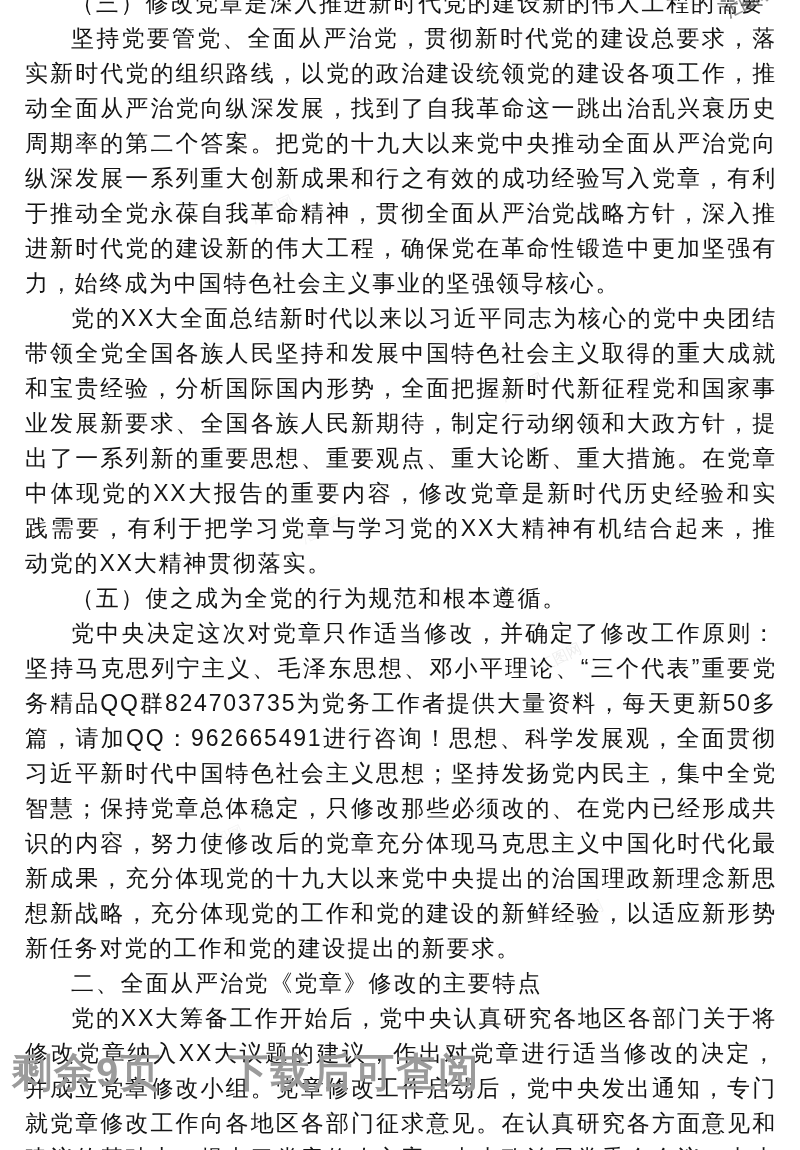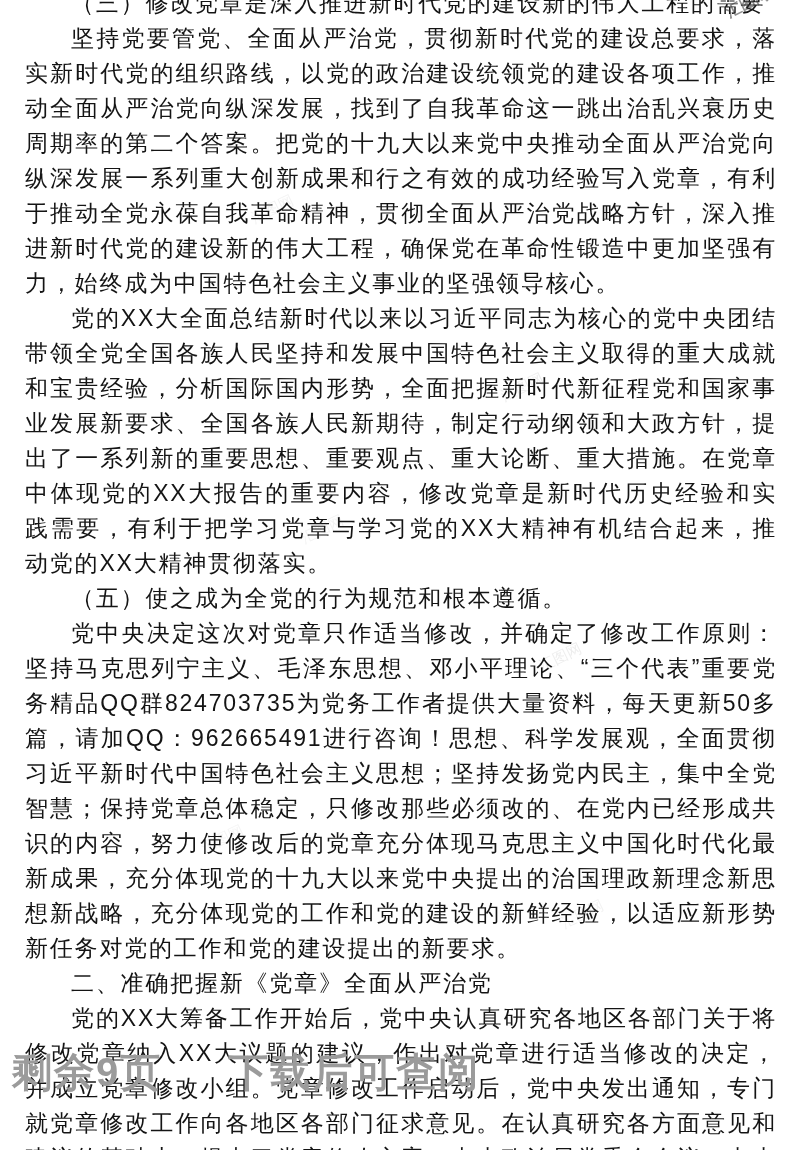--- a/index.html
+++ b/index.html
@@ -72,21 +72,21 @@
 <body>
 
 <div class="page">
 
   <div class="content">
     <p class="para">（三）修改党章是深入推进新时代党的建设新的伟大工程的需要</p>
     <p class="para">坚持党要管党、全面从严治党，贯彻新时代党的建设总要求，落实新时代党的组织路线，以党的政治建设统领党的建设各项工作，推动全面从严治党向纵深发展，找到了自我革命这一跳出治乱兴衰历史周期率的第二个答案。把党的十九大以来党中央推动全面从严治党向纵深发展一系列重大创新成果和行之有效的成功经验写入党章，有利于推动全党永葆自我革命精神，贯彻全面从严治党战略方针，深入推进新时代党的建设新的伟大工程，确保党在革命性锻造中更加坚强有力，始终成为中国特色社会主义事业的坚强领导核心。</p>
     <p class="para">党的XX大全面总结新时代以来以习近平同志为核心的党中央团结带领全党全国各族人民坚持和发展中国特色社会主义取得的重大成就和宝贵经验，分析国际国内形势，全面把握新时代新征程党和国家事业发展新要求、全国各族人民新期待，制定行动纲领和大政方针，提出了一系列新的重要思想、重要观点、重大论断、重大措施。在党章中体现党的XX大报告的重要内容，修改党章是新时代历史经验和实践需要，有利于把学习党章与学习党的XX大精神有机结合起来，推动党的XX大精神贯彻落实。</p>
     <p class="para">（五）使之成为全党的行为规范和根本遵循。</p>
     <p class="para">党中央决定这次对党章只作适当修改，并确定了修改工作原则：坚持马克思列宁主义、毛泽东思想、邓小平理论、“三个代表”重要党务精品QQ群824703735为党务工作者提供大量资料，每天更新50多篇，请加QQ：962665491进行咨询！思想、科学发展观，全面贯彻习近平新时代中国特色社会主义思想；坚持发扬党内民主，集中全党智慧；保持党章总体稳定，只修改那些必须改的、在党内已经形成共识的内容，努力使修改后的党章充分体现马克思主义中国化时代化最新成果，充分体现党的十九大以来党中央提出的治国理政新理念新思想新战略，充分体现党的工作和党的建设的新鲜经验，以适应新形势新任务对党的工作和党的建设提出的新要求。</p>
-    <p class="para">二、准确把握新《党章》全面从严治党</p>
+    <p class="para">二、全面从严治党《党章》修改的主要特点</p>
     <p class="para">党的XX大筹备工作开始后，党中央认真研究各地区各部门关于将修改党章纳入XX大议题的建议，作出对党章进行适当修改的决定，并成立党章修改小组。党章修改工作启动后，党中央发出通知，专门就党章修改工作向各地区各部门征求意见。在认真研究各方面意见和建议的基础上，提出了党章修改方案。中央政治局常委会会议、中央政治局会议先后对党章修改方案进行审议，形成党章修正案征求意见稿。之后，党中央将党章修正案征求意见稿征求各地区各部门和党的十九大、XX大代表意见。习近平总书记高度重视、全程指导党章修改工作，亲自主持召开5场座谈会，听取各省区市、解放军各大单位和中央军委机关各部门主要负责同志对党章修改的意见和建议。根据各方面反馈的修改意见和建议，又</p>
   </div>
 
   <div class="footer-banner">
     <span>剩余9页</span><span class="gap"></span><span>下载后可查阅</span>
   </div>
 
   <span class="wm w1">汇图网</span>
   <span class="wm w2">汇图网</span>
   <span class="wm w3">汇图网</span>

